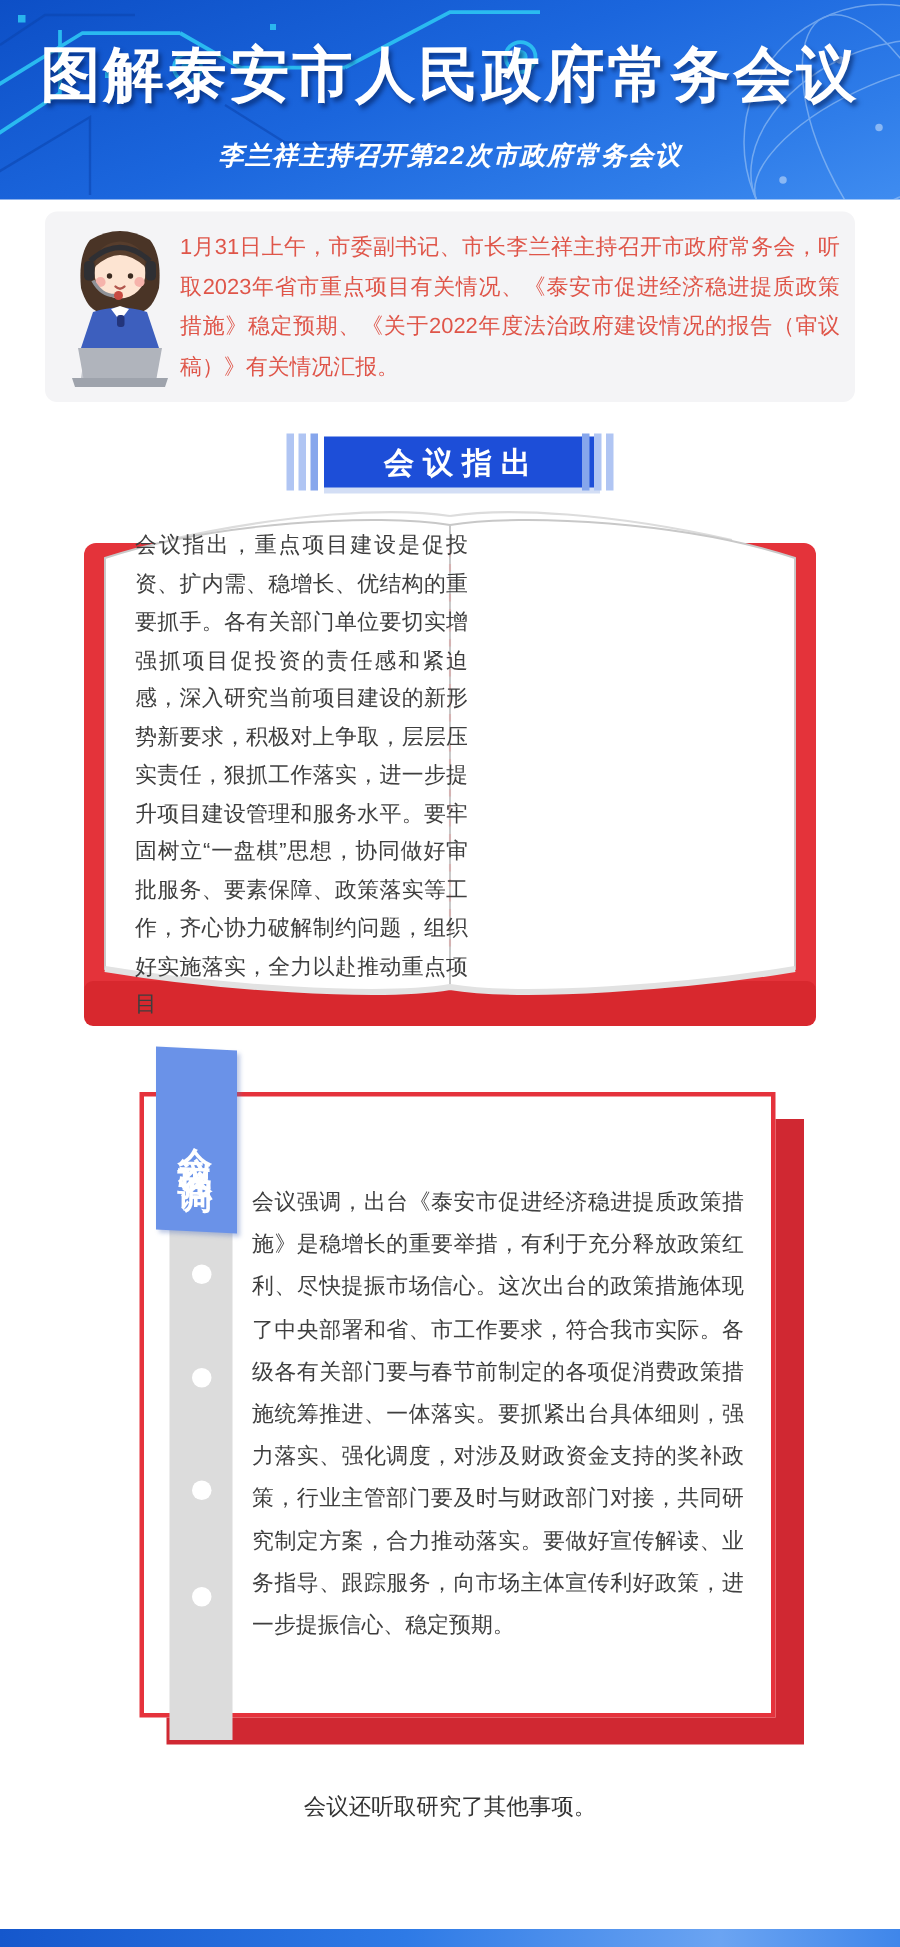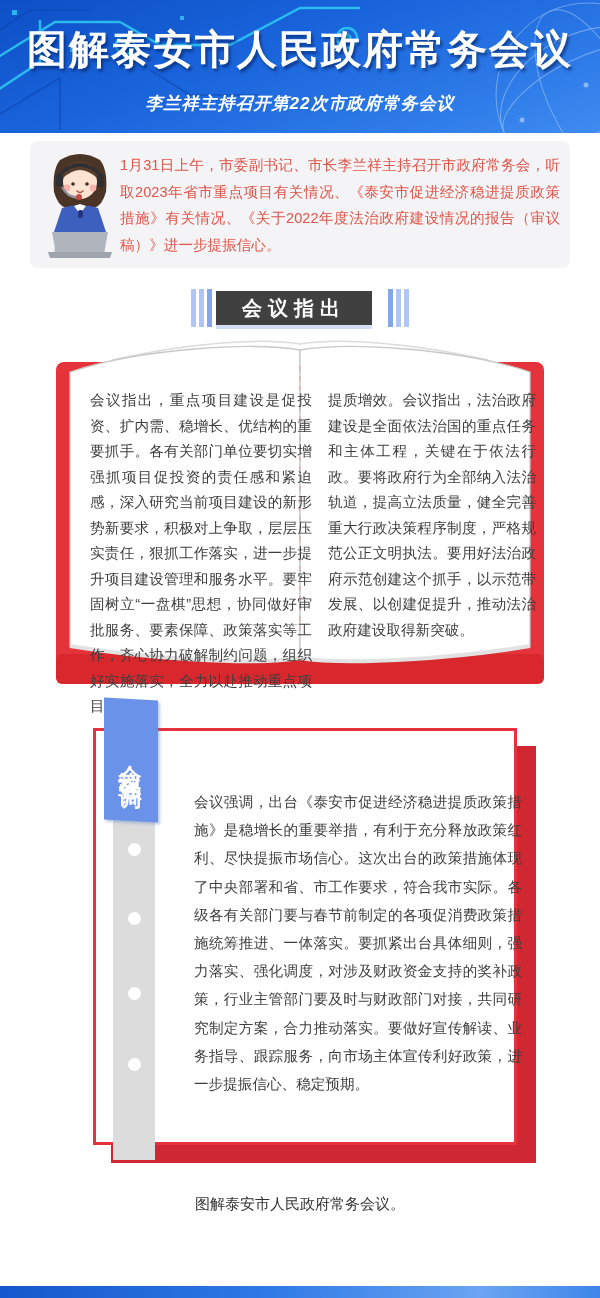--- a/index.html
+++ b/index.html
@@ -17,46 +17,46 @@
     color:#ffffff;font-size:17px;font-weight:bold;letter-spacing:1px;font-style:italic;}
 
   
   .intro-card{position:absolute;left:30px;top:141px;width:540px;height:127px;
     background:#f4f4f6;border-radius:8px;}
   .avatar{position:absolute;left:40px;top:148px;width:80px;height:112px;}
   .intro-text{position:absolute;left:120px;top:152px;width:440px;
     color:#df5549;font-size:14.6px;line-height:26.5px;text-align:justify;}
 
   
-  .banner-rect{position:absolute;left:216px;top:291px;width:156px;height:34px;
-    background:#404040;box-shadow:0 4px 0 rgba(130,160,225,.35);
+  .banner-rect{position:absolute;left:216px;top:291px;width:184px;height:34px;
+    background:#1d4ed8;box-shadow:0 4px 0 rgba(130,160,225,.35);
     display:flex;align-items:center;justify-content:center;
     color:#ffffff;font-size:20px;font-weight:bold;letter-spacing:6px;}
   .bar{position:absolute;top:289px;width:5px;height:38px;}
   .bar.light{background:#b0c5f3;}
   .bar.mid{background:#86a6ec;}
 
   
   .book{position:absolute;left:52px;top:336px;width:496px;height:356px;}
-  .page-col{position:absolute;color:#3e3e3e;font-size:14.6px;line-height:25.5px;text-align:justify;margin-top:36px;}
+  .page-col{position:absolute;color:#3e3e3e;font-size:14.6px;line-height:25.5px;text-align:justify;}
   .page-col.left{left:90px;top:352px;width:222px;}
   .page-col.right{left:328px;top:352px;width:208px;}
 
   
   .emph-shadow{position:absolute;left:111px;top:746px;width:425px;height:417px;background:#d02832;}
   .emph-box{position:absolute;left:93px;top:728px;width:418px;height:411px;
     background:#ffffff;border:3px solid #e5323c;}
   .emph-tab{position:absolute;left:104px;top:699px;width:54px;height:122px;
     background:#6a92e8;transform:skewY(3deg);box-shadow:2px 2px 3px rgba(90,120,190,.4);
     display:flex;align-items:center;justify-content:center;}
   .emph-tab-label{writing-mode:vertical-rl;text-orientation:upright;
     color:#ffffff;font-size:23px;font-weight:bold;letter-spacing:7px;}
   .emph-strip{position:absolute;left:113px;top:818px;width:42px;height:342px;background:#dcdcdc;}
   .strip-dot{position:absolute;left:128px;width:13px;height:13px;border-radius:50%;background:#ffffff;}
-  .emph-text{position:absolute;left:194px;top:788px;width:328px;
+  .emph-text{position:absolute;left:168px;top:788px;width:328px;
     color:#3e3e3e;font-size:14.6px;line-height:28.2px;text-align:justify;}
 
   
   .closing-note{position:absolute;left:0;top:1195px;width:600px;text-align:center;
     color:#333333;font-size:15px;}
   .footer-bar{position:absolute;left:0;top:1286px;width:600px;height:12px;
     background:linear-gradient(90deg,#1557cc 0%,#2e7ae6 45%,#6ba4f2 80%,#3f86ea 100%);}
 </style>
 </head>
 <body>
@@ -125,21 +125,21 @@
     <path d="M22 39 Q28 50 38 49" stroke="#8f9298" stroke-width="2.4" fill="none"></path>
     <circle cx="39" cy="49" r="3" fill="#c74a42"></circle>
 
     <path d="M22 60 Q40 54 58 60 L66 84 L14 84 Z" fill="#3d5fbe"></path>
     <path d="M34 58 L40 66 L46 58 L40 56 Z" fill="#ffffff"></path>
     <rect x="38" y="62" width="5" height="8" rx="2" fill="#23357c"></rect>
 
     <path d="M12 84 L68 84 L64 106 L16 106 Z" fill="#b0b4bc"></path>
     <path d="M8 104 L72 104 L70 110 L10 110 Z" fill="#9ea3ac"></path>
   </svg>
-  <div class="intro-text">1月31日上午，市委副书记、市长李兰祥主持召开市政府常务会，听取2023年省市重点项目有关情况、《泰安市促进经济稳进提质政策措施》有关情况、《关于2022年度法治政府建设情况的报告（审议稿）》进一步提振信心。</div>
+  <div class="intro-text">1月31日上午，市委副书记、市长李兰祥主持召开市政府常务会，听取2023年省市重点项目有关情况、《泰安市促进经济稳进提质政策措施》稳定预期、《关于2022年度法治政府建设情况的报告（审议稿）》有关情况汇报。</div>
 
   <div class="bar light" style="left:191px"></div>
   <div class="bar light" style="left:199px"></div>
   <div class="bar mid" style="left:207px"></div>
   <div class="banner-rect">会议指出</div>
   <div class="bar mid" style="left:388px"></div>
   <div class="bar light" style="left:396px"></div>
   <div class="bar light" style="left:404px"></div>
 
   <svg class="book" viewBox="0 0 496 356">
@@ -151,30 +151,29 @@
     <path d="M436 24 C356 6 286 2 248 8" stroke="#dcdcdc" stroke-width="1.5" fill="none"></path>
 
     <path d="M18 36 C90 12 200 6 248 14 L248 322 C200 330 90 322 18 310 Z" fill="#ffffff" stroke="#c8c8c8" stroke-width="1.3"></path>
     <path d="M478 36 C406 12 296 6 248 14 L248 322 C296 330 406 322 478 310 Z" fill="#ffffff" stroke="#c8c8c8" stroke-width="1.3"></path>
 
     <path d="M18 310 C90 322 200 330 248 322 C296 330 406 322 478 310" stroke="#e2e2e2" stroke-width="4" fill="none"></path>
 
     <line x1="248" y1="30" x2="248" y2="298" stroke="#d4b2b2" stroke-width="1.4" stroke-dasharray="5 5"></line>
   </svg>
   <div class="page-col left">会议指出，重点项目建设是促投资、扩内需、稳增长、优结构的重要抓手。各有关部门单位要切实增强抓项目促投资的责任感和紧迫感，深入研究当前项目建设的新形势新要求，积极对上争取，层层压实责任，狠抓工作落实，进一步提升项目建设管理和服务水平。要牢固树立“一盘棋”思想，协同做好审批服务、要素保障、政策落实等工作，齐心协力破解制约问题，组织好实施落实，全力以赴推动重点项目</div>
-  <div class="page-col right">提质增效。会议指出，法治政府建设是全面依法治国的重点任务和主体工程，关键在于依法行政。要将政府行为全部纳入法治轨道，提高立法质量，健全完善重大行政决策程序制度，严格规范公正文明执法。要用好法治政府示范创建这个抓手，以示范带发展、以创建促提升，推动法治政府建设取得新突破。</div>
 
   <div class="emph-shadow"></div>
   <div class="emph-box"></div>
   <div class="emph-strip"></div>
   <div class="strip-dot" style="top:843px"></div>
   <div class="strip-dot" style="top:912px"></div>
   <div class="strip-dot" style="top:987px"></div>
   <div class="strip-dot" style="top:1058px"></div>
   <div class="emph-tab">
     <span class="emph-tab-label">会议强调</span>
   </div>
   <div class="emph-text">会议强调，出台《泰安市促进经济稳进提质政策措施》是稳增长的重要举措，有利于充分释放政策红利、尽快提振市场信心。这次出台的政策措施体现了中央部署和省、市工作要求，符合我市实际。各级各有关部门要与春节前制定的各项促消费政策措施统筹推进、一体落实。要抓紧出台具体细则，强力落实、强化调度，对涉及财政资金支持的奖补政策，行业主管部门要及时与财政部门对接，共同研究制定方案，合力推动落实。要做好宣传解读、业务指导、跟踪服务，向市场主体宣传利好政策，进一步提振信心、稳定预期。</div>
 
-  <div class="closing-note">图解泰安市人民政府常务会议。</div>
+  <div class="closing-note">会议还听取研究了其他事项。</div>
   <div class="footer-bar"></div>
 
 </div>
 
 </body></html>

